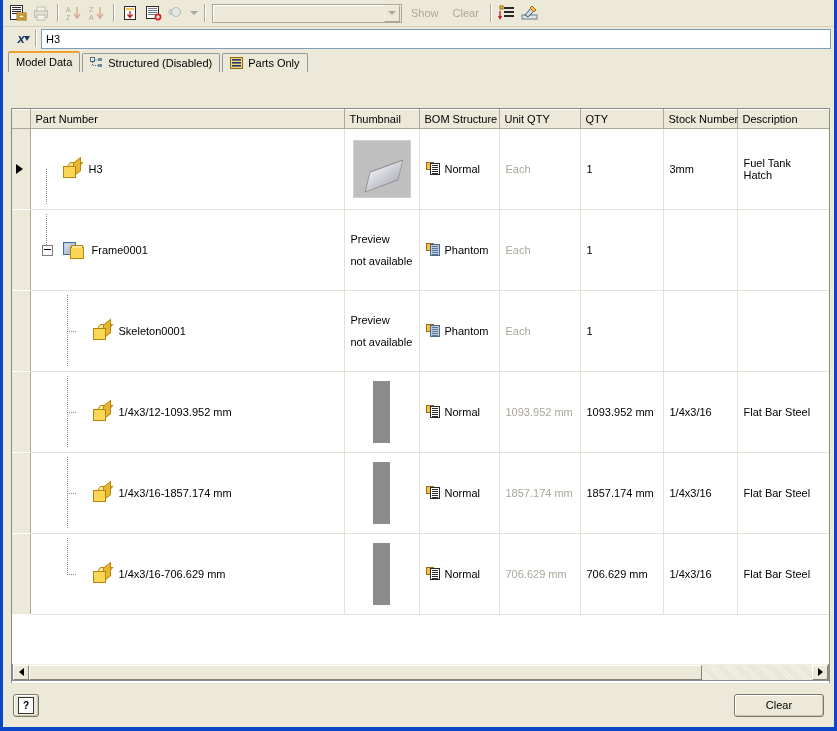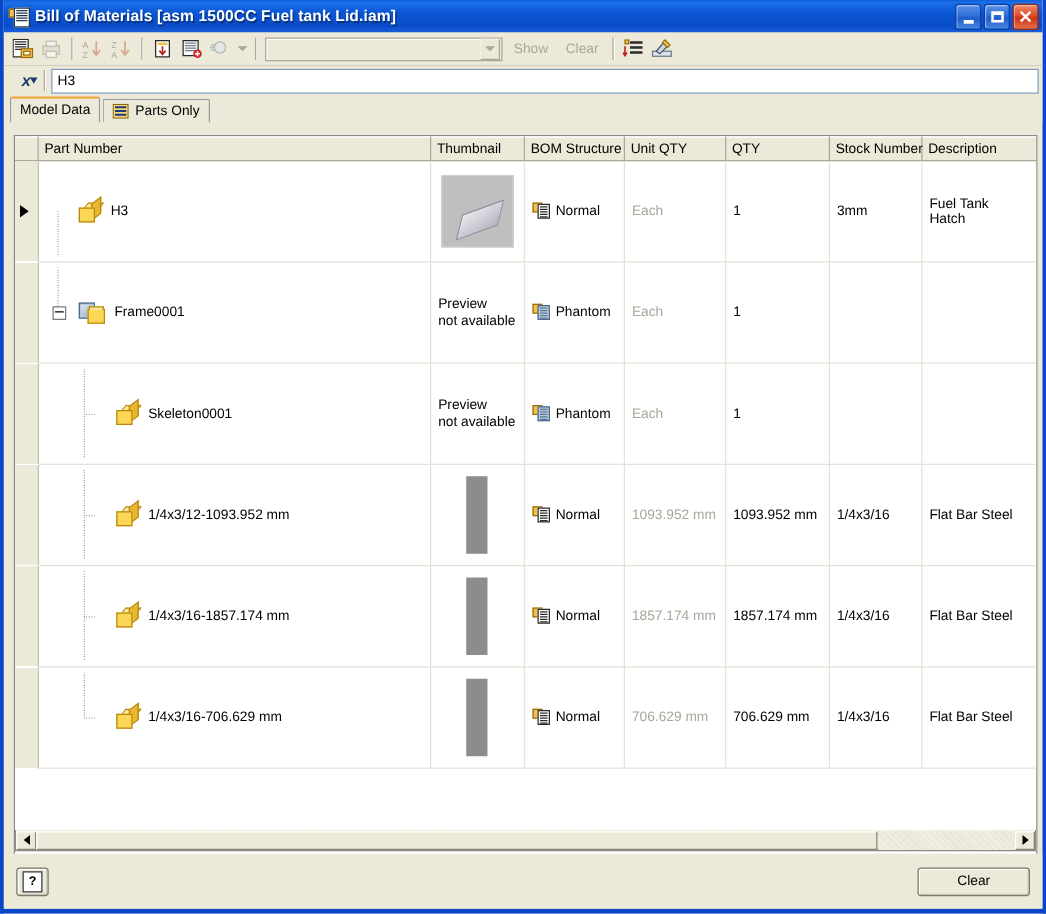--- a/index.html
+++ b/index.html
@@ -364,21 +364,21 @@
     position:absolute; left:12px; top:26px; width:34px; height:16px;
     background: linear-gradient(160deg,#e8e8ee,#b6b6c0);
     border:1px solid #8e8e98;
     transform: rotate(-20deg) skewX(-34deg);
   }
   .thumb-bar {
     width: 17px; height: 62px;
     background: #8c8c8c;
     margin: 0 auto;
   }
-  .thumb-text { text-align:left; line-height:14px; font-size:11px; }
+  .thumb-text { text-align:left; line-height:22px; font-size:11px; }
 
   
   .hscroll {
     position:absolute; left:9px; bottom:46px; width:817px; height:17px;
     background:#f1efe2;
     display:flex; align-items:center;
     box-sizing:border-box;
     border:1px solid #8a8a8a;
     border-top:none;
   }
@@ -434,40 +434,20 @@
     position:relative;
   }
   .btn.done { margin-left:auto; margin-right: 0; min-width: 90px; }
   .spacer { flex: 1 1 auto; }
 </style>
 </head>
 <body>
 
 <div class="window">
 
-  <div class="titlebar">
-    <div class="title-icon">
-      <div class="b1"></div>
-      <div class="b2">
-          <i></i>
-          <i></i>
-          <i></i>
-          <i></i>
-          <i></i>
-        </div>
-    </div>
-    <div class="title-text">Bill of Materials [asm 1500CC Fuel tank Lid.iam]</div>
-    <div class="title-buttons">
-      <div class="tbtn min"></div>
-      <div class="tbtn max"></div>
-      <div class="tbtn close">
-        <span class="x">✕</span>
-      </div>
-    </div>
-  </div>
 
   <div class="toolbar">
     <div class="tool">
       <svg width="17" height="16" viewBox="0 0 17 16">
         <rect x="0.5" y="0.5" width="12" height="14" fill="#fff" stroke="#2a2a2a"></rect>
         <g fill="#2a2a2a">
             <rect x="2" y="2" width="9" height="1"></rect>
             <rect x="2" y="4" width="9" height="1"></rect>
             <rect x="2" y="6" width="9" height="1"></rect>
             <rect x="2" y="8" width="9" height="1"></rect>
@@ -562,20 +542,31 @@
     <div class="fx">
       x<span class="dn"></span>
     </div>
     <div class="vsep"></div>
     <div class="editbox">H3</div>
   </div>
 
   <div class="tabstrip">
     <div class="tab active">
       <span>Model Data</span>
+    </div>
+    <div class="tab">
+      <span class="ticon">
+        <svg width="13" height="12" viewBox="0 0 13 12">
+          <rect x="0.5" y="0.5" width="4" height="4" fill="#fff" stroke="#4a6a90"></rect>
+          <rect x="8" y="1" width="4" height="3" fill="#6a8aaa"></rect>
+          <rect x="8" y="7" width="4" height="3" fill="#6a8aaa"></rect>
+          <path d="M2.5 5 L2.5 8.5 L8 8.5 M2.5 3 L8 3" stroke="#4a6a90" fill="none" stroke-dasharray="1 1"></path>
+        </svg>
+      </span>
+      <span>Structured (Disabled)</span>
     </div>
     <div class="tab">
       <span class="ticon">
         <svg width="13" height="12" viewBox="0 0 13 12">
           <rect x="0.5" y="0.5" width="12" height="11" fill="#f5d77a" stroke="#8a6a11"></rect>
           <g fill="#1a3a7a">
               <rect x="2" y="2" width="9" height="1.6"></rect>
               <rect x="2" y="5" width="9" height="1.6"></rect>
               <rect x="2" y="8" width="9" height="1.6"></rect>
             </g>

